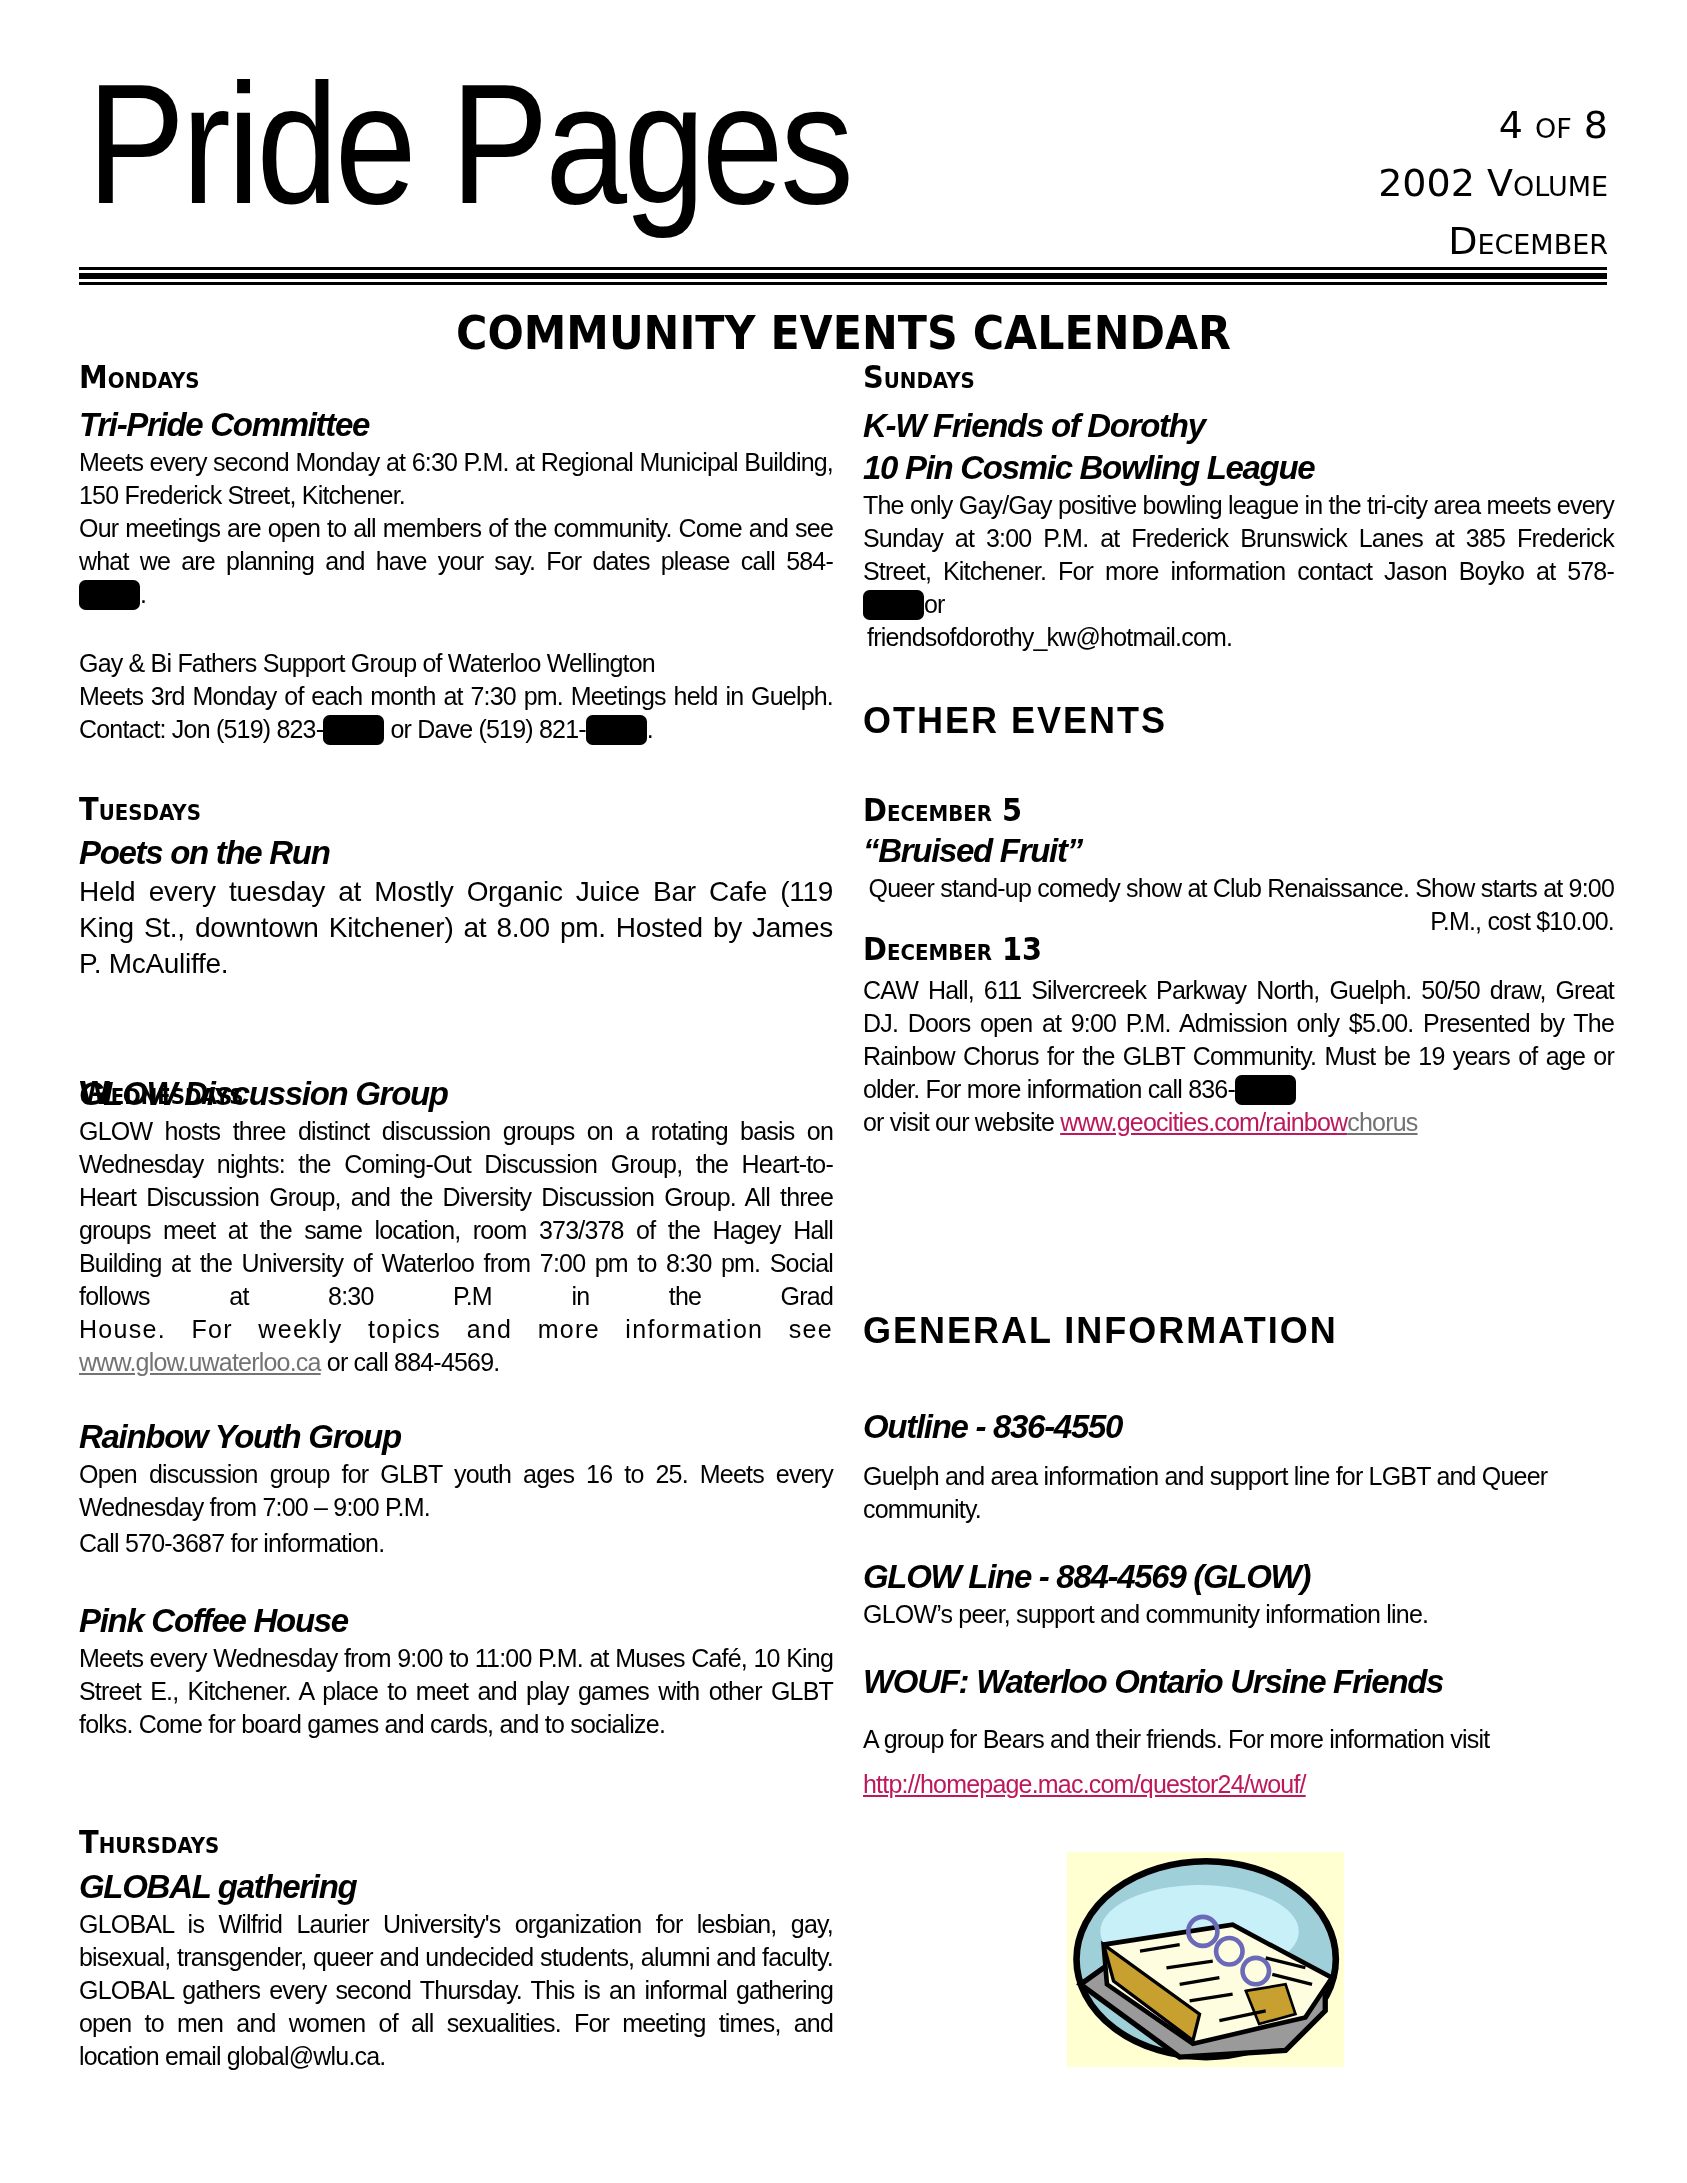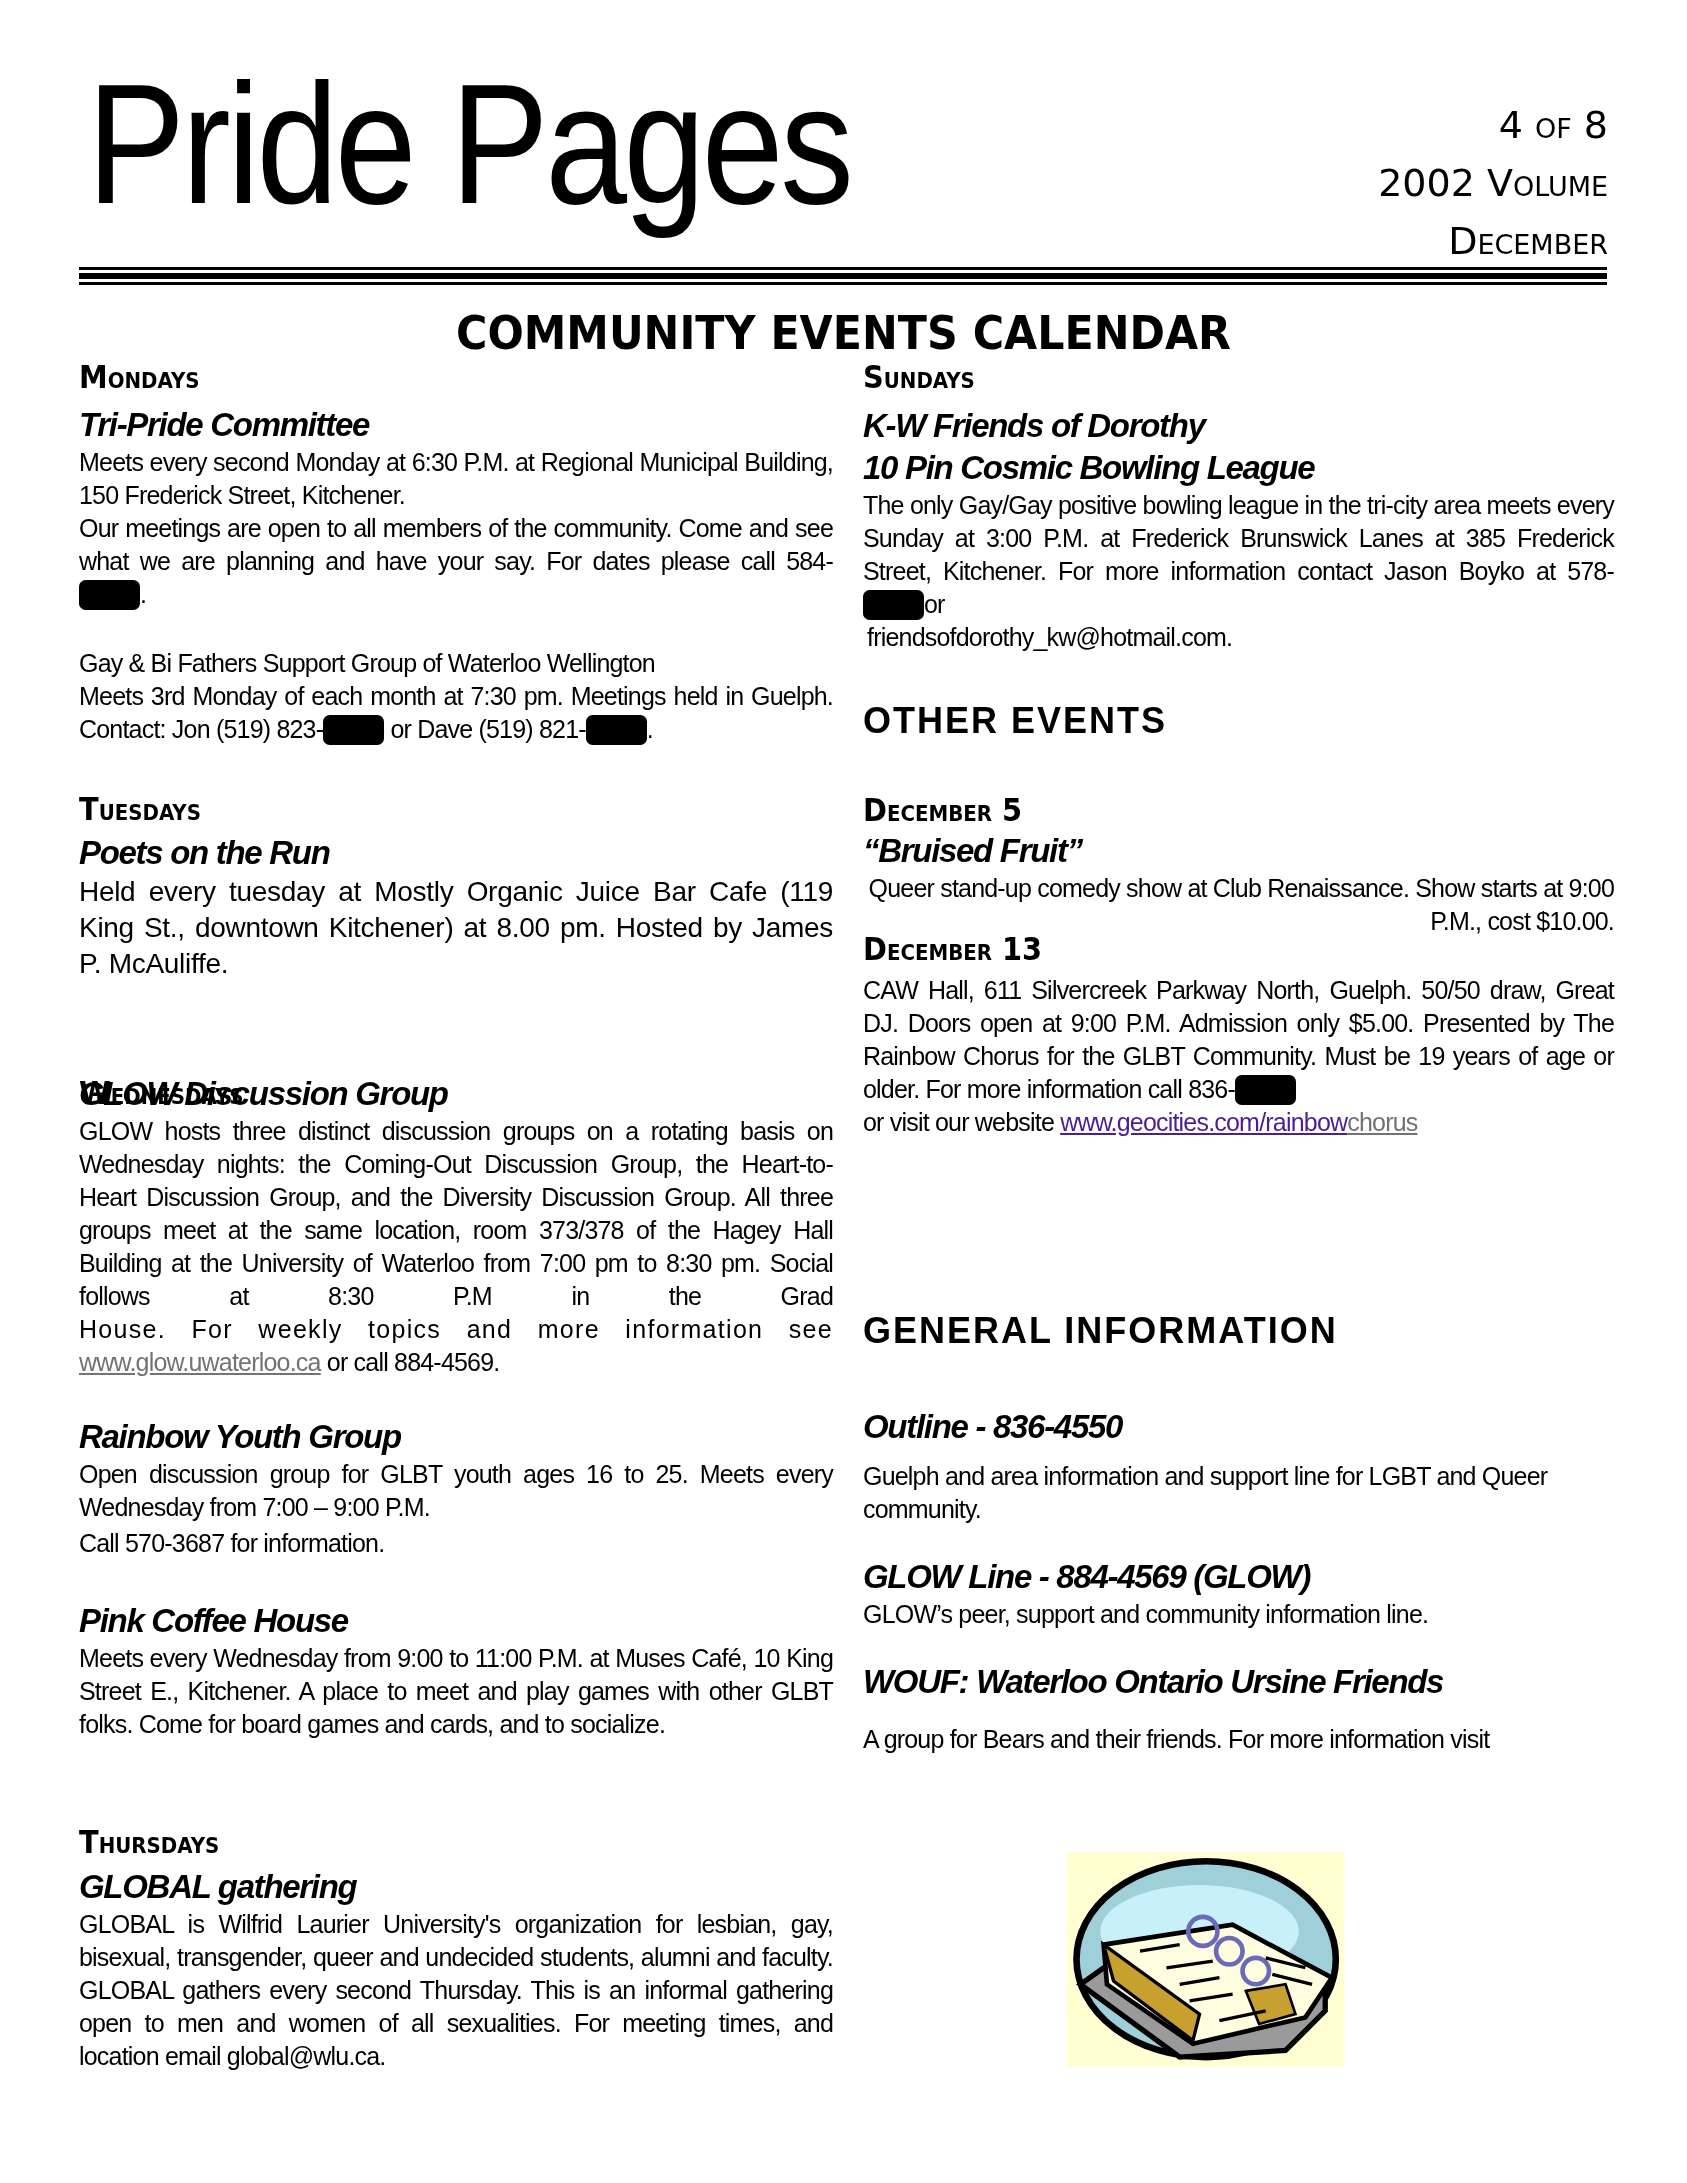--- a/index.html
+++ b/index.html
@@ -38,21 +38,21 @@
     letter-spacing: 2px; white-space: nowrap; }
   .ev-h { font-family: "Liberation Sans", sans-serif; font-weight: bold; font-style: italic; font-size: 33px;
     line-height: 42px; letter-spacing: -1.3px; white-space: nowrap; }
   .p { font-family: "Liberation Sans", sans-serif; font-size: 25px; line-height: 33px; letter-spacing: -0.8px;
     text-align: justify; margin: 0; }
   .p.big { font-size: 28px; line-height: 36px; letter-spacing: -0.3px; }
   .p.loose { letter-spacing: 1.3px; }
   .nowrap { white-space: nowrap; text-align: left; }
   .redact { display: inline-block; width: 61px; height: 30px; background: #000; border-radius: 6.6px;
     vertical-align: -6.6px; }
-  a.link { color: #4c1d95; text-decoration: underline; }
+  a.link { color: #be185d; text-decoration: underline; }
   a.link.black { color: #737373; }
   .ul { text-decoration: underline; color: #000; }
 
   .clipart { position: absolute; left: 1067px; top: 1852px; width: 277px; height: 215px; background: #ffffd2; }
   .clipart svg { width: 100%; height: 100%; display: block; }
 </style>
 </head>
 <body>
 
 <div class="masthead-title">Pride Pages</div>
@@ -165,20 +165,21 @@
   </div>
 
   <div class="block" style="top:1556px">
     <div class="ev-h">GLOW Line - 884-4569 (GLOW)</div>
     <p class="p" style="text-align:left">GLOW’s peer, support and community information line.</p>
   </div>
 
   <div class="block" style="top:1661px">
     <div class="ev-h">WOUF: Waterloo Ontario Ursine Friends</div>
     <p class="p" style="margin-top:20px; text-align:left">A group for Bears and their friends. For more information visit</p>
+    <p class="p" style="margin-top:12px; text-align:left"><a class="link">http://homepage.mac.com/questor24/wouf/</a></p>
   </div>
 </div>
 
 <div class="clipart">
   <svg viewBox="0 0 418 325" xmlns="http://www.w3.org/2000/svg">
     <ellipse cx="210" cy="162" rx="196" ry="148" fill="#9fcfd8" stroke="#000" stroke-width="10"></ellipse>
     <ellipse cx="200" cy="120" rx="150" ry="70" fill="#c8f0f8"></ellipse>
     <path d="M20 200 L90 150 L390 210 L390 240 L330 300 L170 310 Z" fill="#9a9a9a" stroke="#000" stroke-width="8"></path>
     <path d="M55 140 L250 110 L400 190 L360 250 L190 290 L60 200 Z" fill="#fffde0" stroke="#000" stroke-width="7"></path>
     <path d="M55 140 L70 195 L190 285 L200 245 Z" fill="#c8a030" stroke="#000" stroke-width="5"></path>

